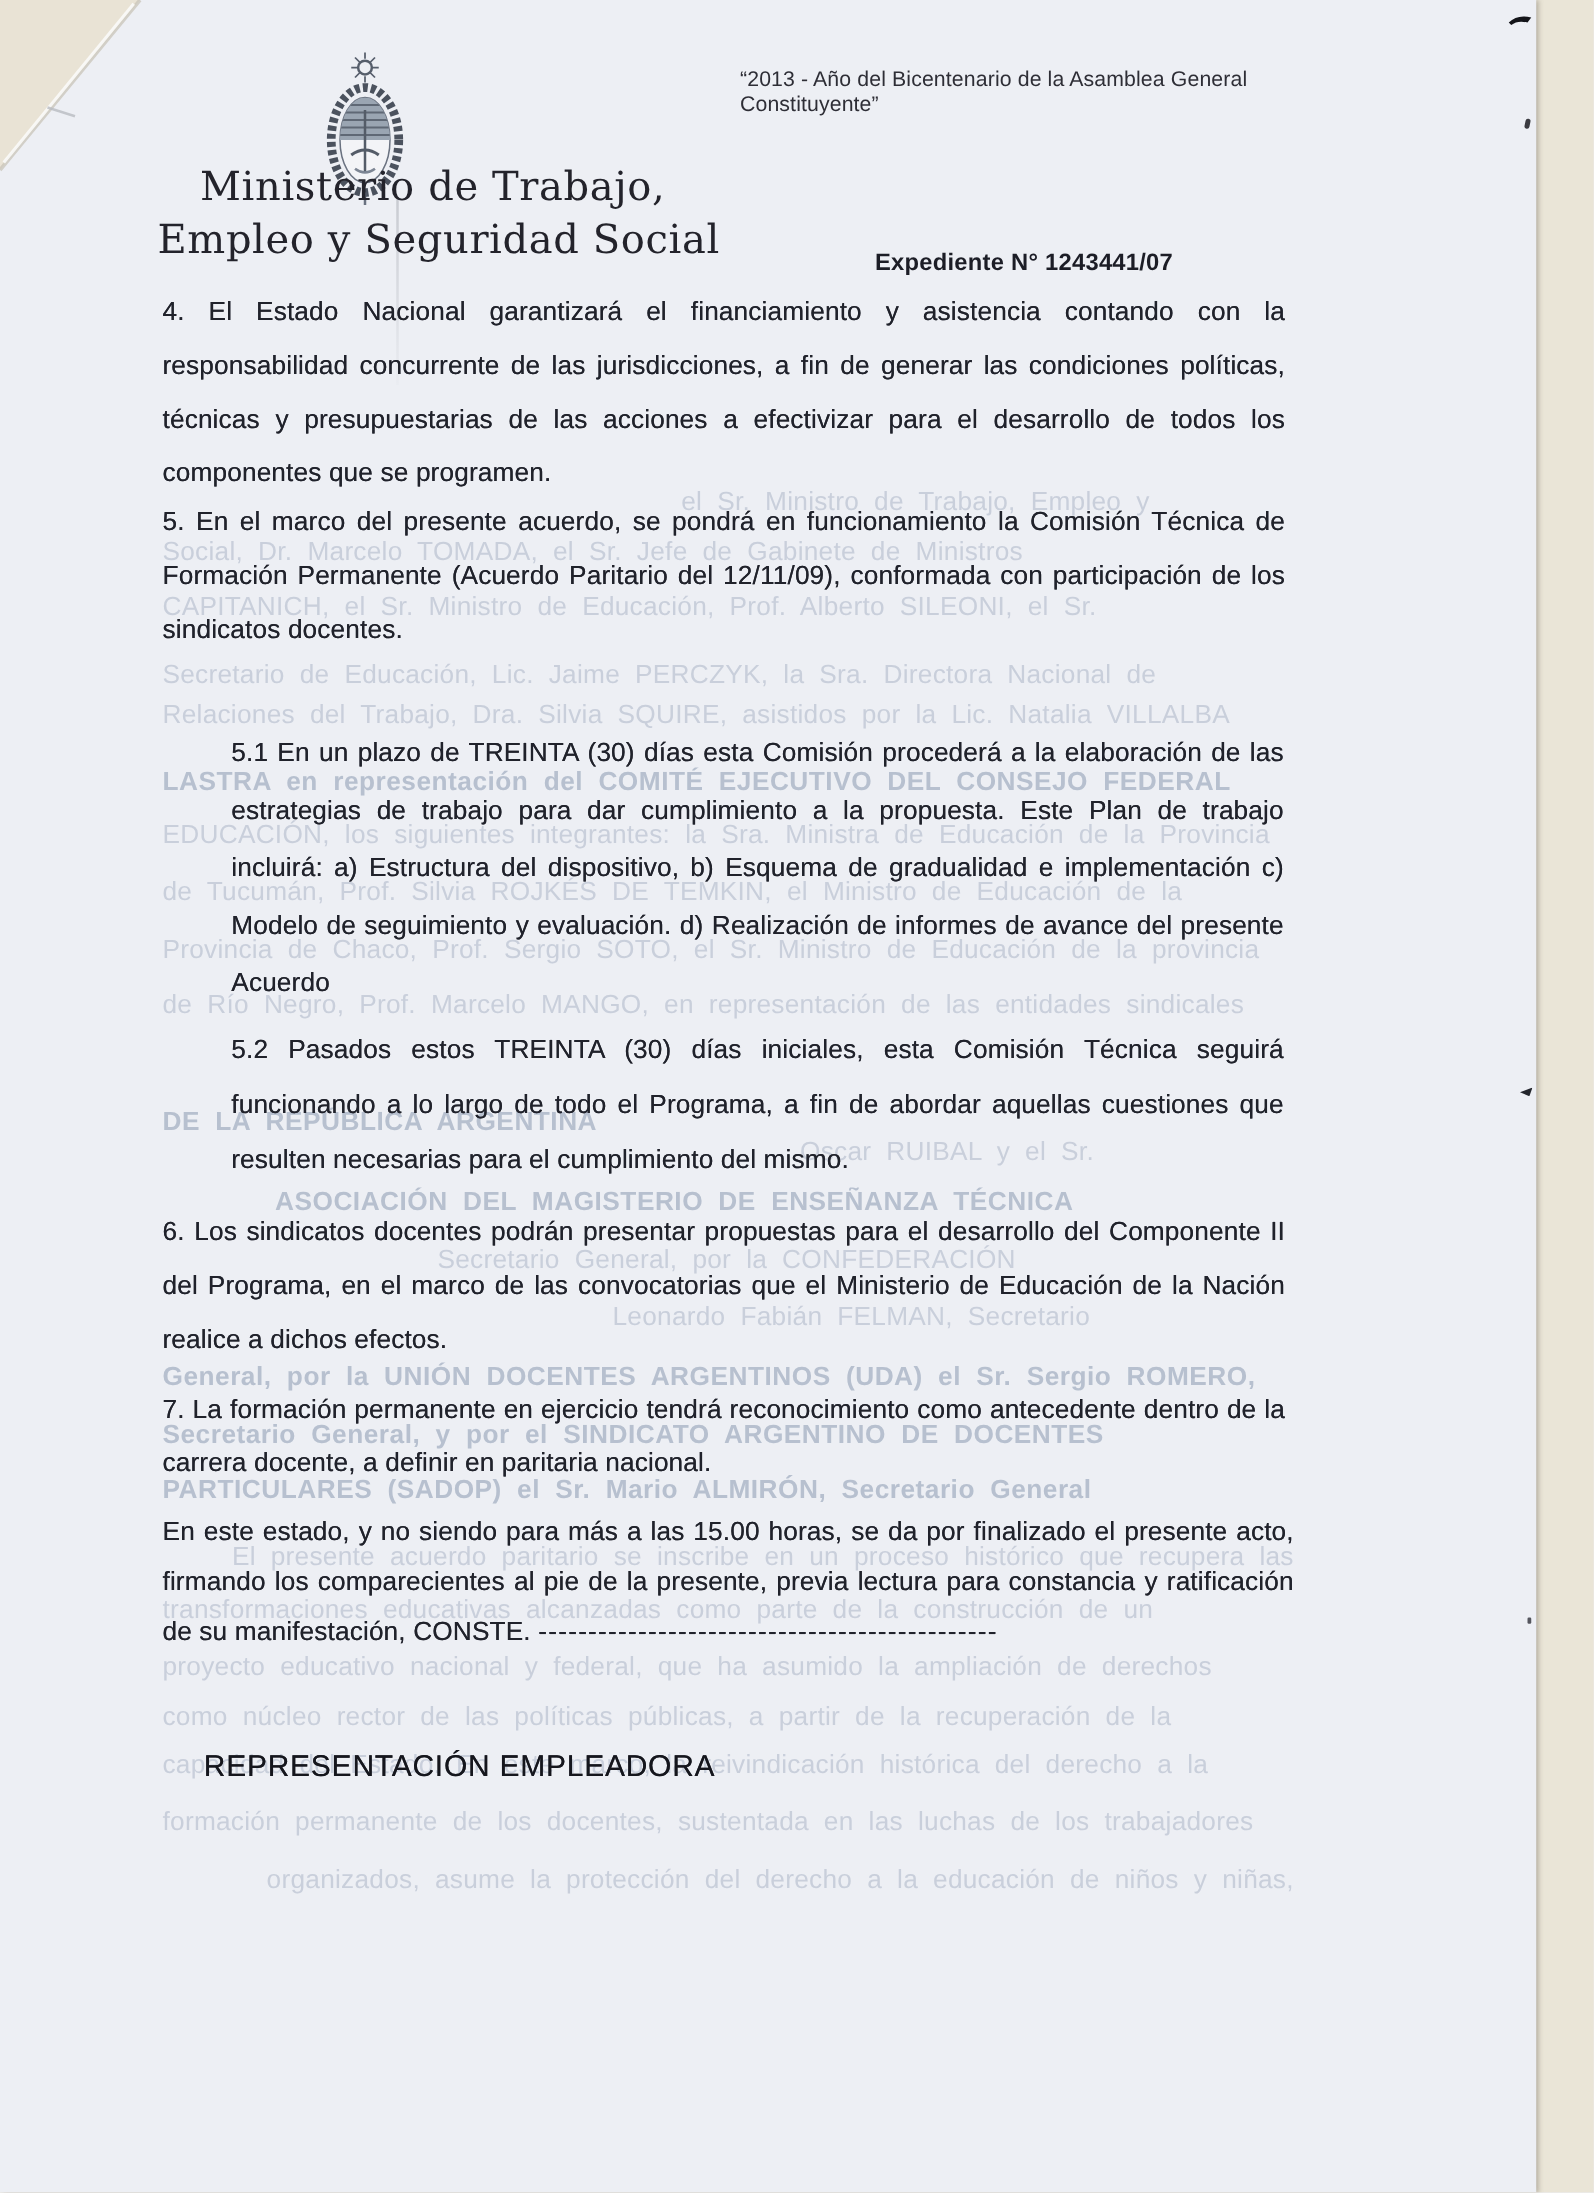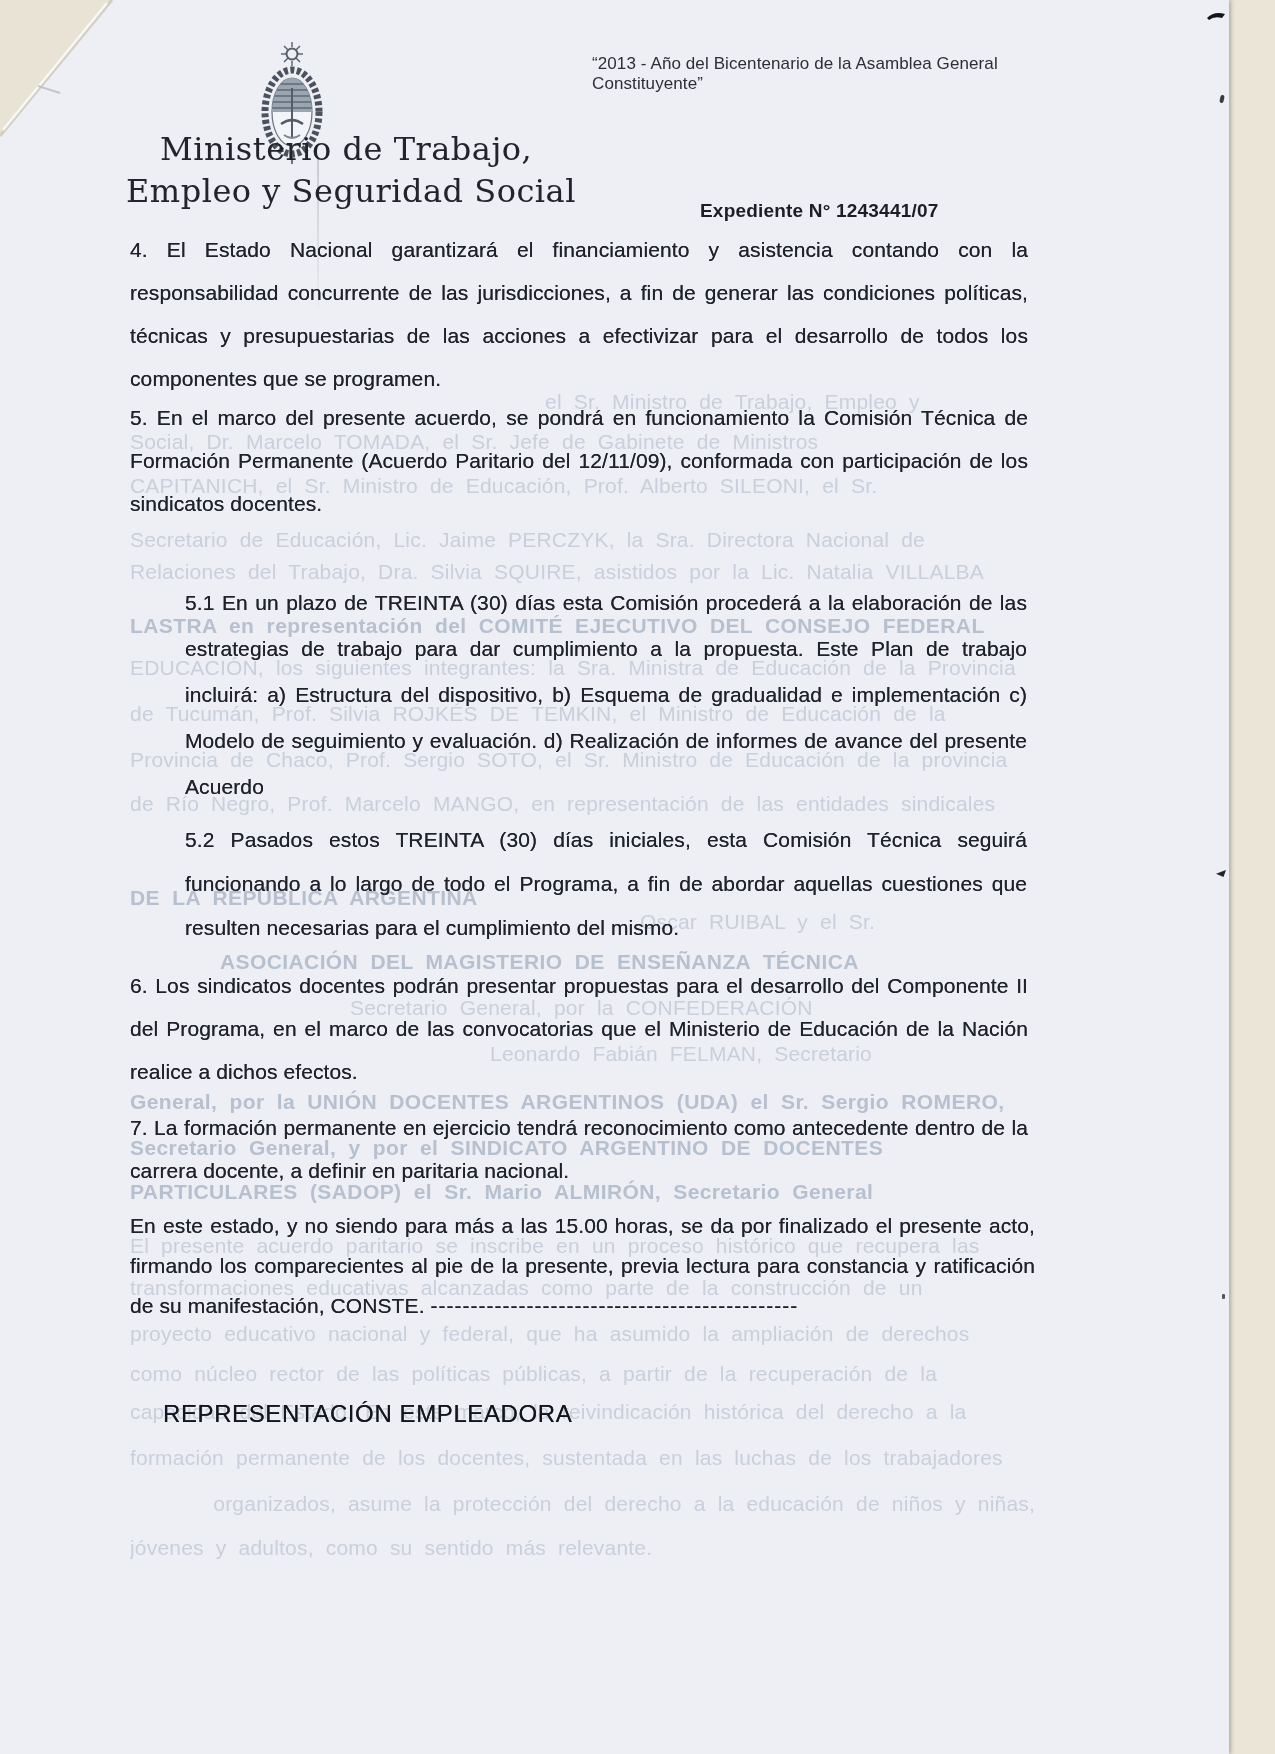--- a/index.html
+++ b/index.html
@@ -89,28 +89,27 @@
       <div class="ghost" style="top: 748px; left: 130px; width: 905px;">Provincia de Chaco, Prof. Sergio SOTO, el Sr. Ministro de Educación de la provincia</div>
       <div class="ghost" style="top: 792px; left: 130px; width: 905px;">de Río Negro, Prof. Marcelo MANGO, en representación de las entidades sindicales</div>
       <div class="ghost strong" style="top: 886px; left: 130px; width: 905px;">DE LA REPÚBLICA ARGENTINA</div>
       <div class="ghost" style="top: 910px; left: 640px; width: 395px;">Oscar RUIBAL y el Sr.</div>
       <div class="ghost strong" style="top: 950px; left: 220px; width: 815px;">ASOCIACIÓN DEL MAGISTERIO DE ENSEÑANZA TÉCNICA</div>
       <div class="ghost" style="top: 996px; left: 350px; width: 685px;">Secretario General, por la CONFEDERACIÓN</div>
       <div class="ghost" style="top: 1042px; left: 490px; width: 545px;">Leonardo Fabián FELMAN, Secretario</div>
       <div class="ghost strong" style="top: 1090px; left: 130px; width: 905px;">General, por la UNIÓN DOCENTES ARGENTINOS (UDA) el Sr. Sergio ROMERO,</div>
       <div class="ghost strong" style="top: 1136px; left: 130px; width: 905px;">Secretario General, y por el SINDICATO ARGENTINO DE DOCENTES</div>
       <div class="ghost strong" style="top: 1180px; left: 130px; width: 905px;">PARTICULARES (SADOP) el Sr. Mario ALMIRÓN, Secretario General</div>
-      <div class="ghost" style="top: 1234px; left: 130px; width: 905px;">El presente acuerdo paritario se inscribe en un proceso histórico que recupera las</div>
+      <div class="ghost" style="top: 1234px; left: 130px; width: 905px; text-align: right;">El presente acuerdo paritario se inscribe en un proceso histórico que recupera las</div>
       <div class="ghost" style="top: 1276px; left: 130px; width: 905px;">transformaciones educativas alcanzadas como parte de la construcción de un</div>
       <div class="ghost" style="top: 1322px; left: 130px; width: 905px;">proyecto educativo nacional y federal, que ha asumido la ampliación de derechos</div>
       <div class="ghost" style="top: 1362px; left: 130px; width: 905px;">como núcleo rector de las políticas públicas, a partir de la recuperación de la</div>
       <div class="ghost" style="top: 1400px; left: 130px; width: 905px;">capacidad del Estado. En este marco, la reivindicación histórica del derecho a la</div>
       <div class="ghost" style="top: 1446px; left: 130px; width: 905px;">formación permanente de los docentes, sustentada en las luchas de los trabajadores</div>
       <div class="ghost" style="top: 1492px; left: 130px; width: 905px; text-align: right;">organizados, asume la protección del derecho a la educación de niños y niñas,</div>
-      <div class="ghost" style="top: 1536px; left: 130px; width: 905px;">jóvenes y adultos, como su sentido más relevante.</div>
     </div>
 
   <svg class="corner-svg" width="130" height="150">
     <polygon points="0,0 112,0 0,136" fill="#e9e3d5"></polygon>
     <line x1="112" y1="0" x2="0" y2="136" stroke="#c9c5ba" stroke-width="3" opacity="0.75"></line>
     <line x1="107" y1="3" x2="3" y2="130" stroke="#fbfbfa" stroke-width="2.5" opacity="0.9"></line>
     <line x1="38" y1="86" x2="60" y2="93" stroke="#b9bcc2" stroke-width="2" opacity="0.8"></line>
   </svg>
 
   <svg class="crest" width="84" height="126" viewBox="0 0 84 126">

